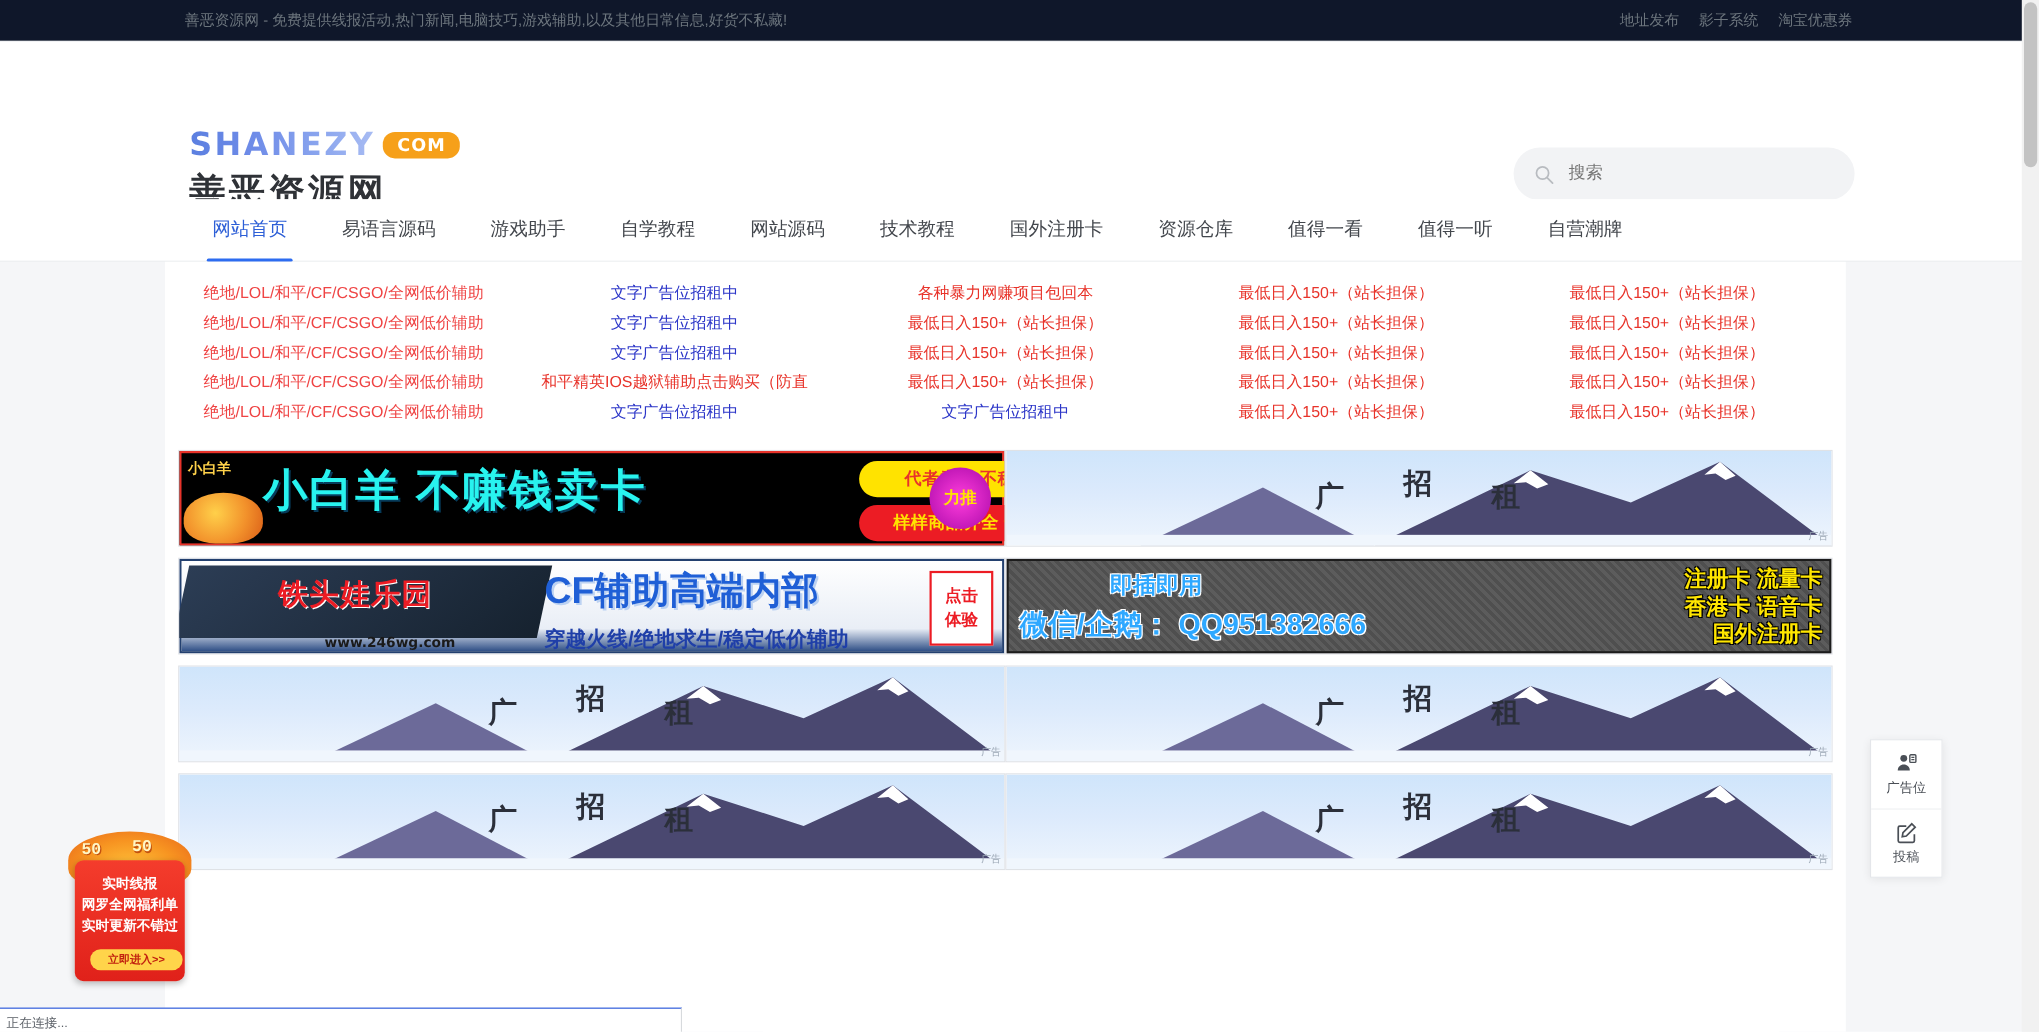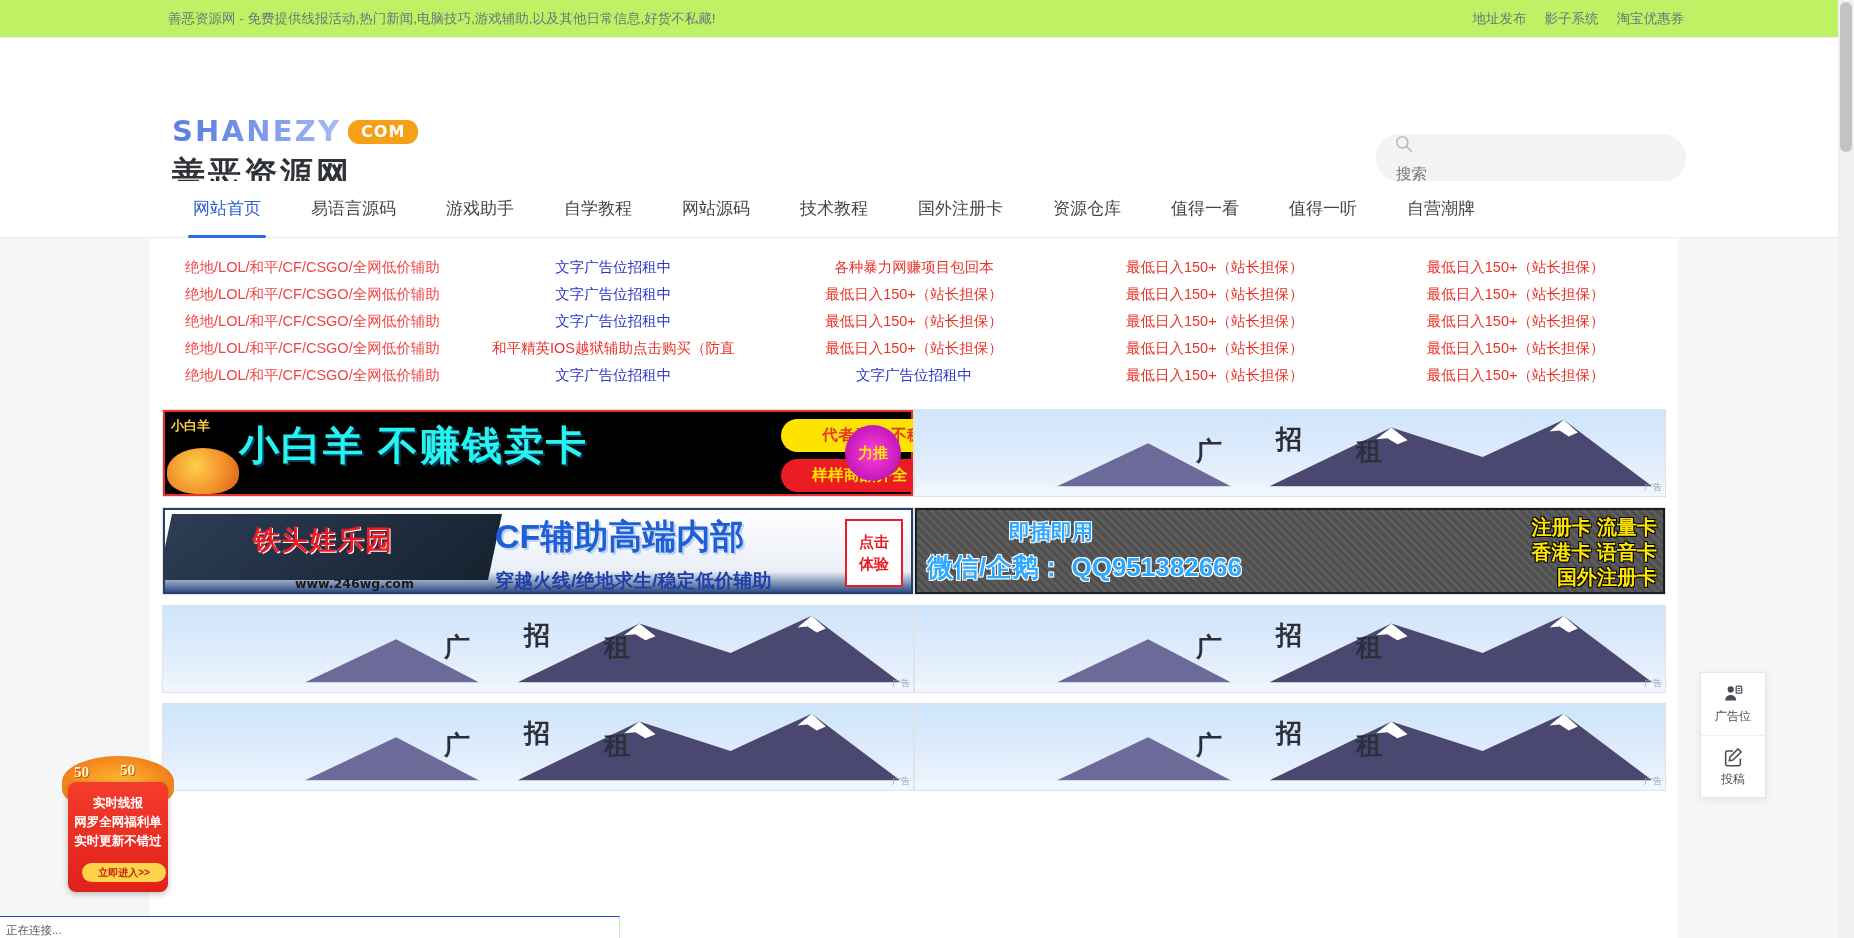--- a/index.html
+++ b/index.html
@@ -8,21 +8,21 @@
     margin: 0; padding: 0;
     width: 1854px; height: 938px;
     overflow: hidden;
     background: #ffffff;
     font-family: "Liberation Sans", "DejaVu Sans", sans-serif;
   }
 
   
   .topbar {
     height: 37px;
-    background: #bef264;
+    background: #0f172a;
     display: flex;
     align-items: center;
     position: relative;
     font-size: 13.5px;
     color: #6c757d;
   }
   .topbar-notice { position: absolute; left: 168px; top: 10px; white-space: nowrap; }
   .topbar-links { position: absolute; right: 170px; top: 10px; display: flex; gap: 18px; }
   .topbar-links a { color: #6c757d; text-decoration: none; white-space: nowrap; }
   .topbar-sep { height: 1px; background: #eceef0; width: 100%; }
@@ -56,24 +56,23 @@
     margin-top: 4px;
     font-size: 33px; font-weight: 700; letter-spacing: 3px;
     color: #2f3237;
   }
 
   .search-box {
     position: absolute; right: 168px; top: 96px;
     width: 310px; height: 48px;
     background: #f2f3f5;
     border-radius: 24px;
-    display: flex; align-items: flex-start;
+    display: flex; align-items: center;
     padding: 0 18px;
     gap: 11px;
-    flex-direction: column;
   }
   .search-icon { width: 19px; height: 19px; flex: 0 0 auto; opacity: .55; }
   .search-input {
     border: none; outline: none; background: transparent;
     font-size: 15.5px; color: #9aa0a6;
     width: 100%;
     font-family: "Liberation Sans", sans-serif;
   }
 
   
@@ -298,21 +297,21 @@
   }
   .coupon-top {
     position: absolute; left: 0; top: 0;
     width: 112px; height: 52px;
     background: radial-gradient(ellipse at 50% 70%, #ffc83d 0%, #f79421 55%, #e8651a 100%);
     border-radius: 50% 50% 35% 35%;
   }
   .coupon-50 {
     position: absolute; left: 12px; top: 8px;
     color: #fff7c6; font-size: 15px; font-weight: 700;
-    font-family: Liberation Serif, serif;
+    font-family: Liberation Mono, monospace;
     text-shadow: 1px 1px 0 #c2510f;
   }
   .coupon-50b { left: 58px; top: 6px; }
 
   
   .floater {
     position: absolute; right: 88px; top: 434px;
     width: 66px;
     background: #ffffff;
     border: 1px solid #e4e6ea;

